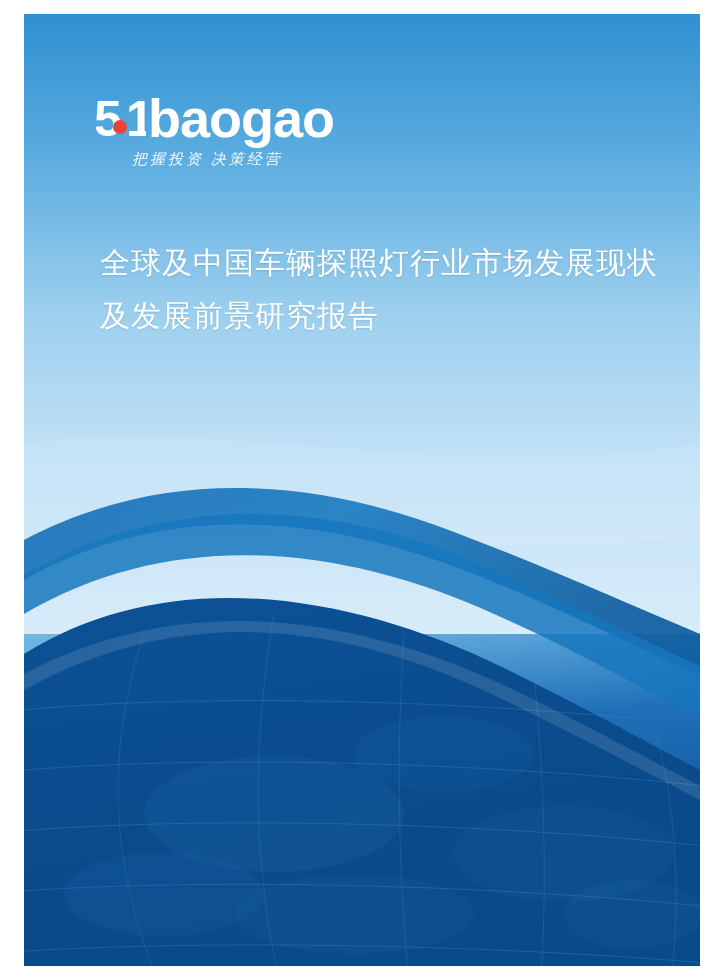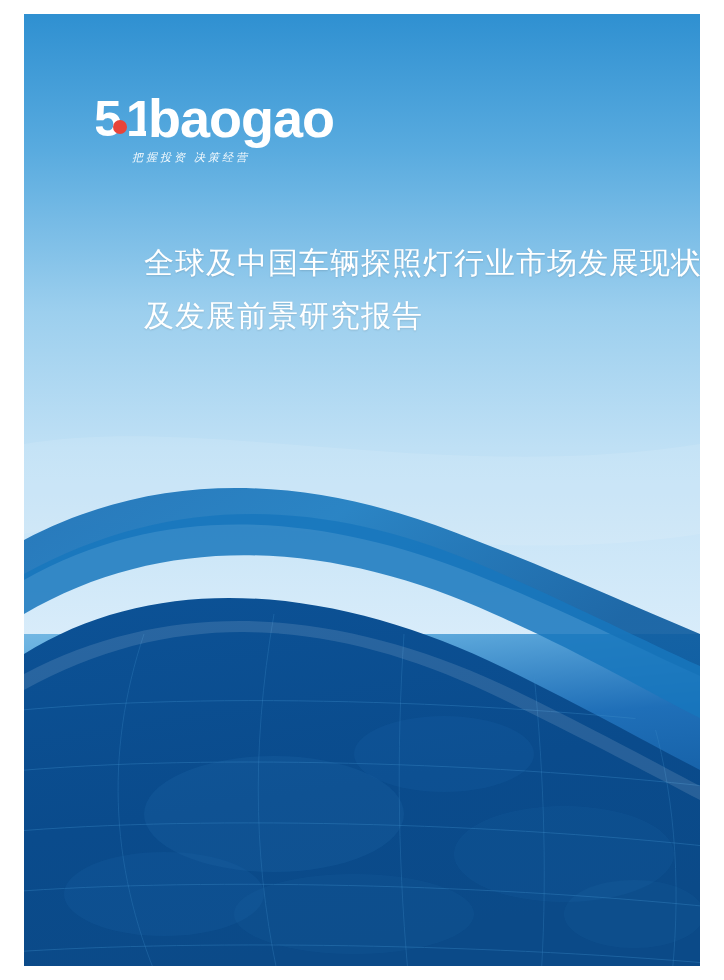--- a/index.html
+++ b/index.html
@@ -57,40 +57,39 @@
     font-weight: bold;
     color: #ffffff;
     letter-spacing: -1px;
     line-height: 56px;
     font-family: "Liberation Sans", sans-serif;
   }
   .logo-sub {
     position: absolute;
     left: 36px;
     top: 58px;
-    font-size: 11px;
+    font-size: 15px;
     color: #ffffff;
     letter-spacing: 3px;
-    font-family: Liberation Sans, sans-serif;
+    font-family: Liberation Serif, serif;
     font-style: italic;
     opacity: 0.95;
   }
   
   .title {
     position: absolute;
     left: 76px;
     top: 222px;
     width: 572px;
     font-size: 30px;
     line-height: 53px;
     color: #ffffff;
     font-family: "DejaVu Sans", "Liberation Sans", sans-serif;
     letter-spacing: 1px;
     text-shadow: 0 1px 2px rgba(0,0,0,0.12);
-    margin-left: 44px;
   }
 </style>
 </head>
 <body>
 
 <div class="page">
   <div class="cover">
 
     <svg class="cover-svg" viewBox="0 0 676 952" preserveAspectRatio="none">
       <defs>

